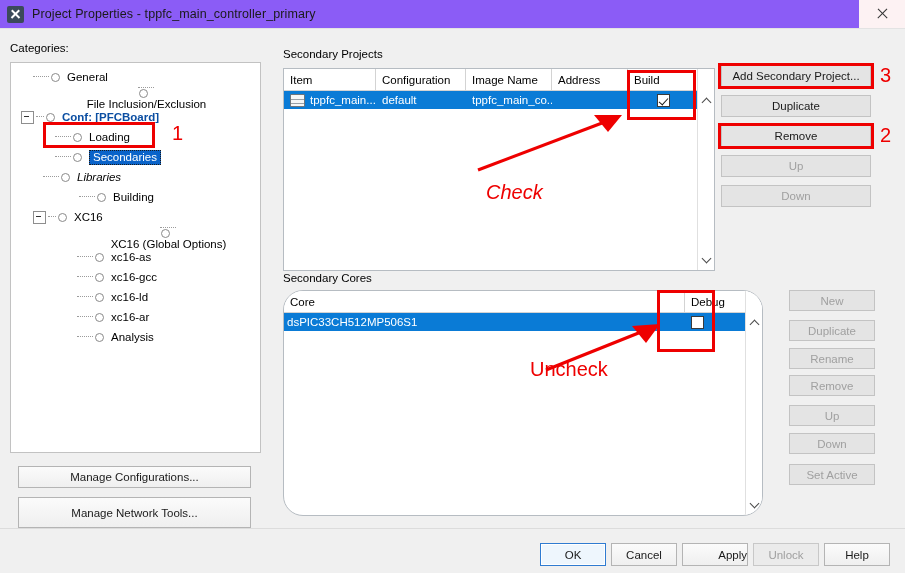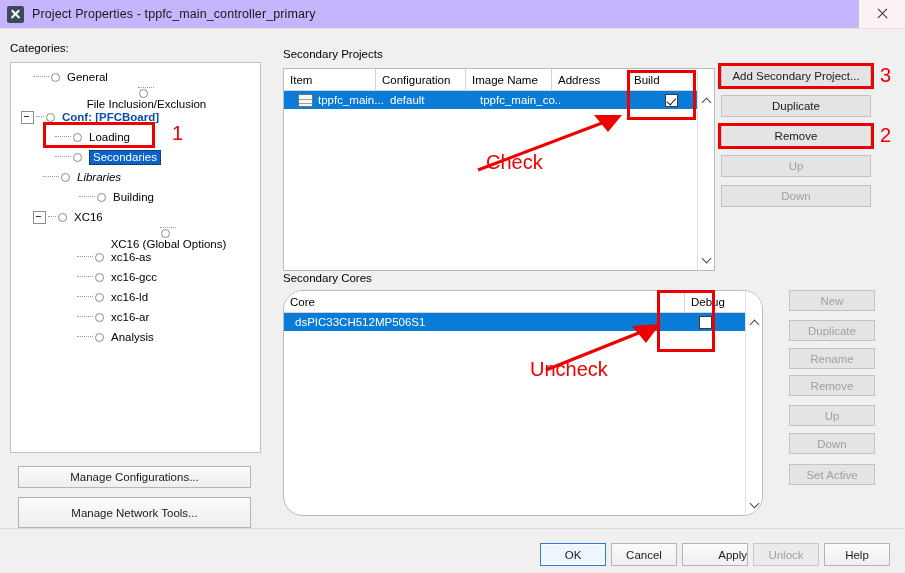--- a/index.html
+++ b/index.html
@@ -9,21 +9,21 @@
     background: #f0f0f0;
     font-family: "Liberation Sans", sans-serif;
     font-size: 12px;
     color: #000;
   }
   #root { position: relative; width: 905px; height: 573px; background: #f0f0f0; }
 
   
   .titlebar {
     position: absolute; left: 0; top: 0; width: 905px; height: 28px;
-    background: #c4b5fd;
+    background: #8b5cf6;
     display: flex; align-items: center;
   }
   .title-icon {
     width: 17px; height: 17px; margin-left: 7px; margin-right: 8px;
     background: #3b4a5a; border-radius: 2px;
     position: relative; flex: none;
   }
   .title-icon::before, .title-icon::after {
     content: ""; position: absolute; left: 3px; top: 7.5px;
     width: 11px; height: 2.4px; background: #ffffff;
@@ -109,21 +109,21 @@
     position: absolute; background: #ffffff; border: 1px solid #b6bcc2;
     overflow: hidden; box-sizing: border-box;
   }
   .thead { display: flex; height: 21px; background: #ffffff; border-bottom: 1px solid #d3d3d3; }
   .th {
     font-size: 11.5px; color: #000; padding-left: 6px; display: flex; align-items: center;
     border-right: 1px solid #d3d3d3; box-sizing: border-box; height: 21px; white-space: nowrap;
   }
   .th:last-child { border-right: none; }
   .trow { display: flex; height: 18px; align-items: center; box-sizing: border-box; }
-  .trow.sel { background: #0a7bd6; color: #ffffff; padding-left: 8px; }
+  .trow.sel { background: #0a7bd6; color: #ffffff; }
   .td {
     font-size: 11.5px; padding-left: 6px; display: flex; align-items: center;
     height: 18px; box-sizing: border-box; white-space: nowrap; overflow: hidden;
   }
   .td.ctr { justify-content: center; padding-left: 0; }
   .item-icon {
     width: 13px; height: 11px; flex: none; margin-right: 5px;
     background: linear-gradient(#f6f6f6 0 35%, #9aa0a6 35% 48%, #f6f6f6 48% 72%, #9aa0a6 72% 85%, #f6f6f6 85%);
     border: 1px solid #6e757c; border-radius: 1px;
   }
@@ -393,21 +393,21 @@
   <div class="anno-box" style="left:627px; top:70px; width:69px; height:50px;"></div>
   <div class="anno-box" style="left:718px; top:63px; width:156px; height:26px;"></div>
   <div class="anno-num" style="left:880px; top:64px;">3</div>
   <div class="anno-box" style="left:718px; top:123px; width:156px; height:26px;"></div>
   <div class="anno-num" style="left:880px; top:124px;">2</div>
 
   <svg class="anno-arrow" style="left:470px; top:108px;" width="180" height="70" viewBox="0 0 180 70">
     <line x1="8" y1="62" x2="140" y2="12" stroke="#ee0000" stroke-width="3.2"></line>
     <polygon points="152,7 124,7 138,24" fill="#ee0000"></polygon>
   </svg>
-  <div class="anno-text" style="left:486px; top:151px;">Check</div>
+  <div class="anno-text" style="left:486px; top:181px;font-style:italic;">Check</div>
 
   <div class="anno-box" style="left:657px; top:290px; width:58px; height:62px;"></div>
   <svg class="anno-arrow" style="left:540px; top:318px;" width="130" height="60" viewBox="0 0 130 60">
     <line x1="6" y1="52" x2="106" y2="12" stroke="#ee0000" stroke-width="3.2"></line>
     <polygon points="120,6 92,8 106,25" fill="#ee0000"></polygon>
   </svg>
   <div class="anno-text" style="left:530px; top:358px;">Uncheck</div>
 
 </div>
 

